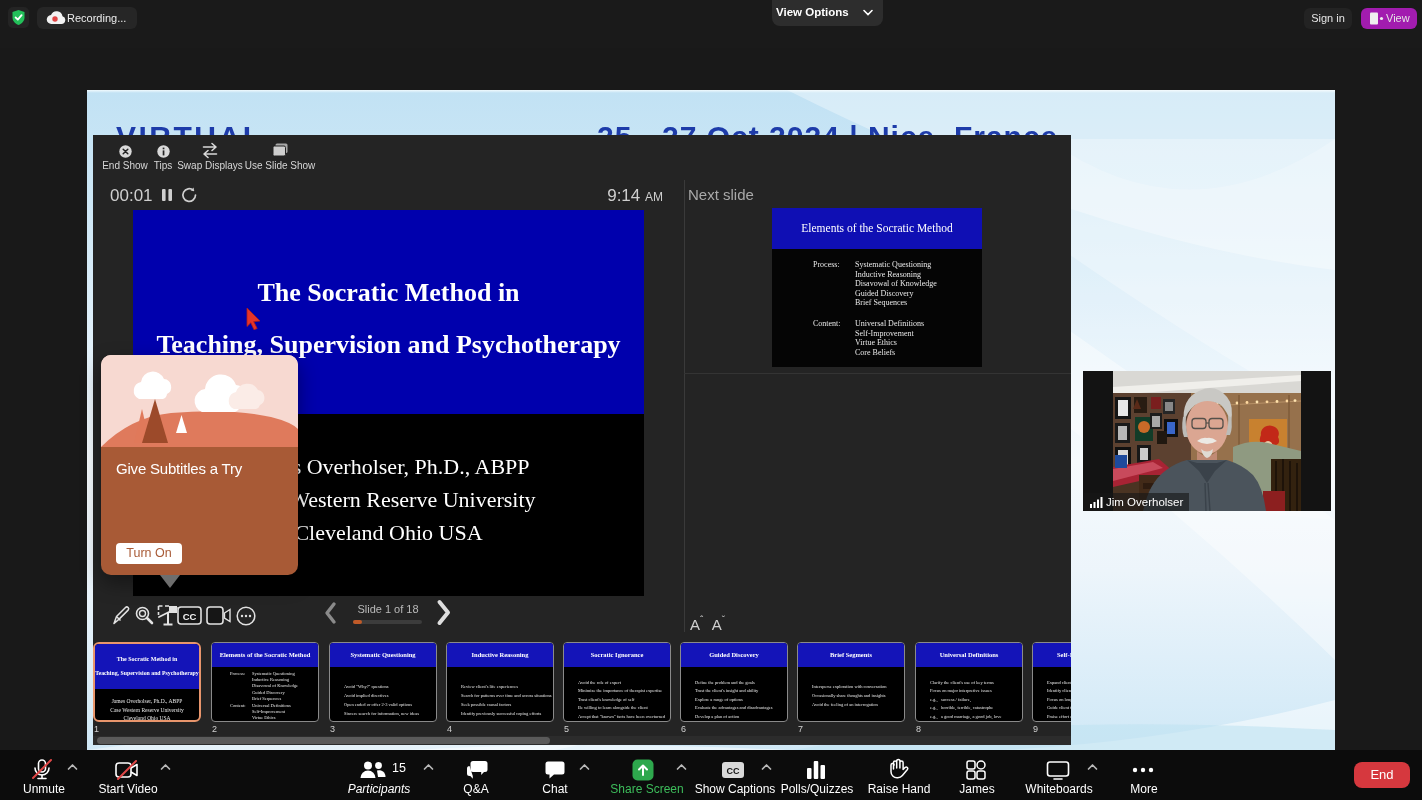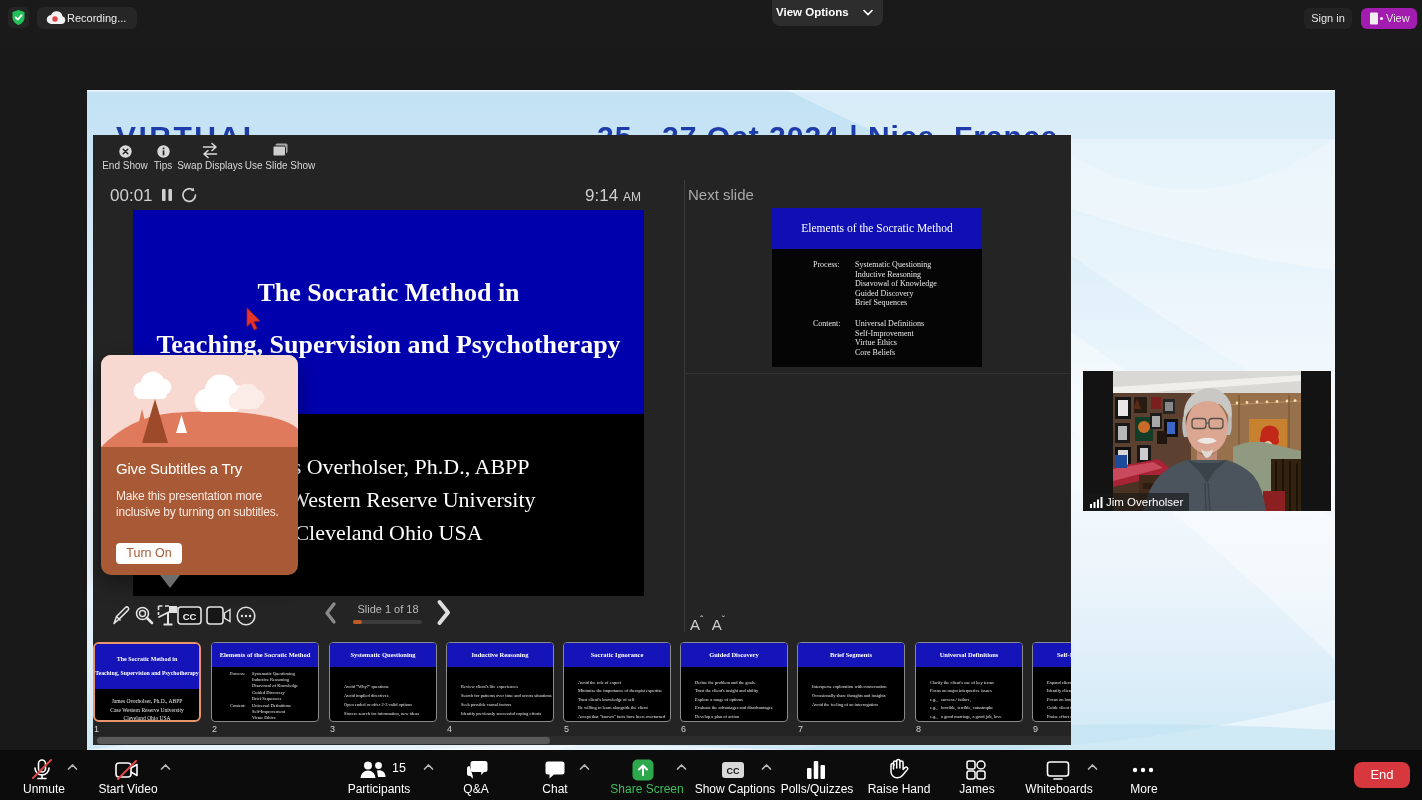--- a/index.html
+++ b/index.html
@@ -19,21 +19,21 @@
   
   #share { position:absolute; left:87px; top:48px; width:1248px; height:700px;
     background:linear-gradient(180deg,#f0f9fd 0px,#c2e2f4 3px,#cde7f6 110px,#e0f0fa 240px,#f5fafd 370px,#edf5fb 480px,#d8ecf8 610px,#c9e5f4 700px);margin-top:42px; }
   #virtual { position:absolute; left:29px; top:30px; color:#1d3ba9; font-weight:bold; font-size:30px; letter-spacing:2.5px; }
   #datetxt { position:absolute; left:510px; top:30px; color:#1d3ba9; font-weight:bold; font-size:30px; letter-spacing:1px; }
 
   
   #ppt { position:absolute; left:6px; top:45px; width:978px; height:610px; background:#242424; overflow:hidden; }
   .ptlbl { position:absolute; color:#d6d6d6; font-size:10px; text-align:center; white-space:nowrap; transform:translateX(-50%); }
   #timer { position:absolute; left:17px; top:51px; color:#cfcfcf; font-size:17px; }
-  #clock { position:absolute; left:470px; top:51px; width:100px; text-align:center; color:#cfcfcf; font-size:17px; }
+  #clock { position:absolute; left:470px; top:51px; width:100px; text-align:right; color:#cfcfcf; font-size:17px; }
   #vdivider { position:absolute; left:591px; top:45px; width:1px; height:452px; background:#3a3a3a; }
   #slide { position:absolute; left:40px; top:75px; width:511px; height:386px; background:#000; }
   #slideblue { position:absolute; left:0; top:0; width:511px; height:204px; background:#0000ad; }
   .st { position:absolute; width:511px; text-align:center; color:#fff; font-family:"Liberation Serif", serif; font-weight:bold; }
   .st2 { position:absolute; width:511px; text-align:center; color:#fff; font-family:"Liberation Serif", serif; }
 
   
   #nextlbl { position:absolute; left:595px; top:51px; color:#a9a9a9; font-size:15px; }
   #nextslide { position:absolute; left:679px; top:73px; width:210px; height:159px; background:#050505; font-family:"Liberation Serif", serif; }
   #nexthr { position:absolute; left:591px; top:238px; width:387px; height:1px; background:#343434; }
@@ -271,21 +271,20 @@
         <path d="M38 44 a9 9 0 0 1 2-17 a12 12 0 0 1 23-3 a8 8 0 0 1 3 15 a6 6 0 0 1-4 5 Z" fill="#fff"></path>
         <path d="M101 57 a12 12 0 0 1 3-23 a16 16 0 0 1 31-4 a11 11 0 0 1 4 21 a8 8 0 0 1-5 6 Z" fill="#fff"></path>
         <path d="M133 54 a9 9 0 0 1 2-17 a12 12 0 0 1 22-2 a8 8 0 0 1 2 15 a6 6 0 0 1-4 4 Z" fill="#fbece7"></path>
         <path d="M33 88 L41 54 L49 88 Z" fill="#e0795a"></path>
         <path d="M41 88 L54 44 L67 88 Z" fill="#9c4a2a"></path>
         <path d="M75 78 L80.5 60 L86 78 Z" fill="#fff"></path>
       </svg>
       </div>
       <div id="popupbody">
         <div style="position:absolute; left:15px; top:13px; color:#fff; font-size:15px; letter-spacing:-0.2px;">Give Subtitles a Try</div>
-        <div style="position:absolute; left:15px; top:41px; width:182px; color:#f9e7dd; font-size:12px; letter-spacing:-0.2px; line-height:16px;">Make this presentation more<br>inclusive by turning on subtitles.</div>
         <div style="position:absolute; left:15px; top:96px; width:66px; height:21px; background:#fff; border-radius:4px; color:#a85a36; font-size:12.5px; text-align:center; line-height:21px;">Turn On</div>
       </div>
     </div>
     <div id="popupcaret"></div>
     <svg style="position:absolute;left:158px;top:217px;" width="18" height="23" viewBox="0 0 18 23">
       <path d="M2 1 L15 14 L8.7 14.6 L12.2 21.5 L9 22.8 L5.8 15.8 L2 19.5 Z" fill="#e5342b" stroke="#b01f1a" stroke-width="0.8"></path>
     </svg>
 
     <div id="video">
       <svg style="position:absolute;left:30px;top:0;" width="188" height="140" viewBox="0 0 188 140">
@@ -447,21 +446,21 @@
     <svg class="bcaret" style="left:1087px;" width="11" height="8" viewBox="0 0 11 8">
       <path d="M1.5 6 L5.5 2 L9.5 6" stroke="#b9b9b9" stroke-width="1.7" fill="none" stroke-linecap="round" stroke-linejoin="round"></path>
     </svg>
     <svg class="bicon" style="left:1143px;" width="26" height="24" viewBox="0 0 26 24">
       <circle cx="5" cy="12" r="2.2" fill="#fff"></circle>
       <circle cx="13" cy="12" r="2.2" fill="#fff"></circle>
       <circle cx="21" cy="12" r="2.2" fill="#fff"></circle>
     </svg>
     <div class="blabel" style="left:44px;">Unmute</div>
     <div class="blabel" style="left:128px;">Start Video</div>
-    <div class="blabel" style="left:379px;">Participants</div>
+    <div class="blabel" style="left:379px;font-style:italic;">Participants</div>
     <div class="blabel" style="left:476px;text-align:right;">Q&amp;A</div>
     <div class="blabel" style="left:555px;">Chat</div>
     <div class="blabel" style="left:647px; color:#3dbd5b;">Share Screen</div>
     <div class="blabel" style="left:735px;">Show Captions</div>
     <div class="blabel" style="left:817px;">Polls/Quizzes</div>
     <div class="blabel" style="left:899px;">Raise Hand</div>
     <div class="blabel" style="left:977px;">James</div>
     <div class="blabel" style="left:1059px;">Whiteboards</div>
     <div class="blabel" style="left:1144px;">More</div>
     <div id="endbtn">End</div>

